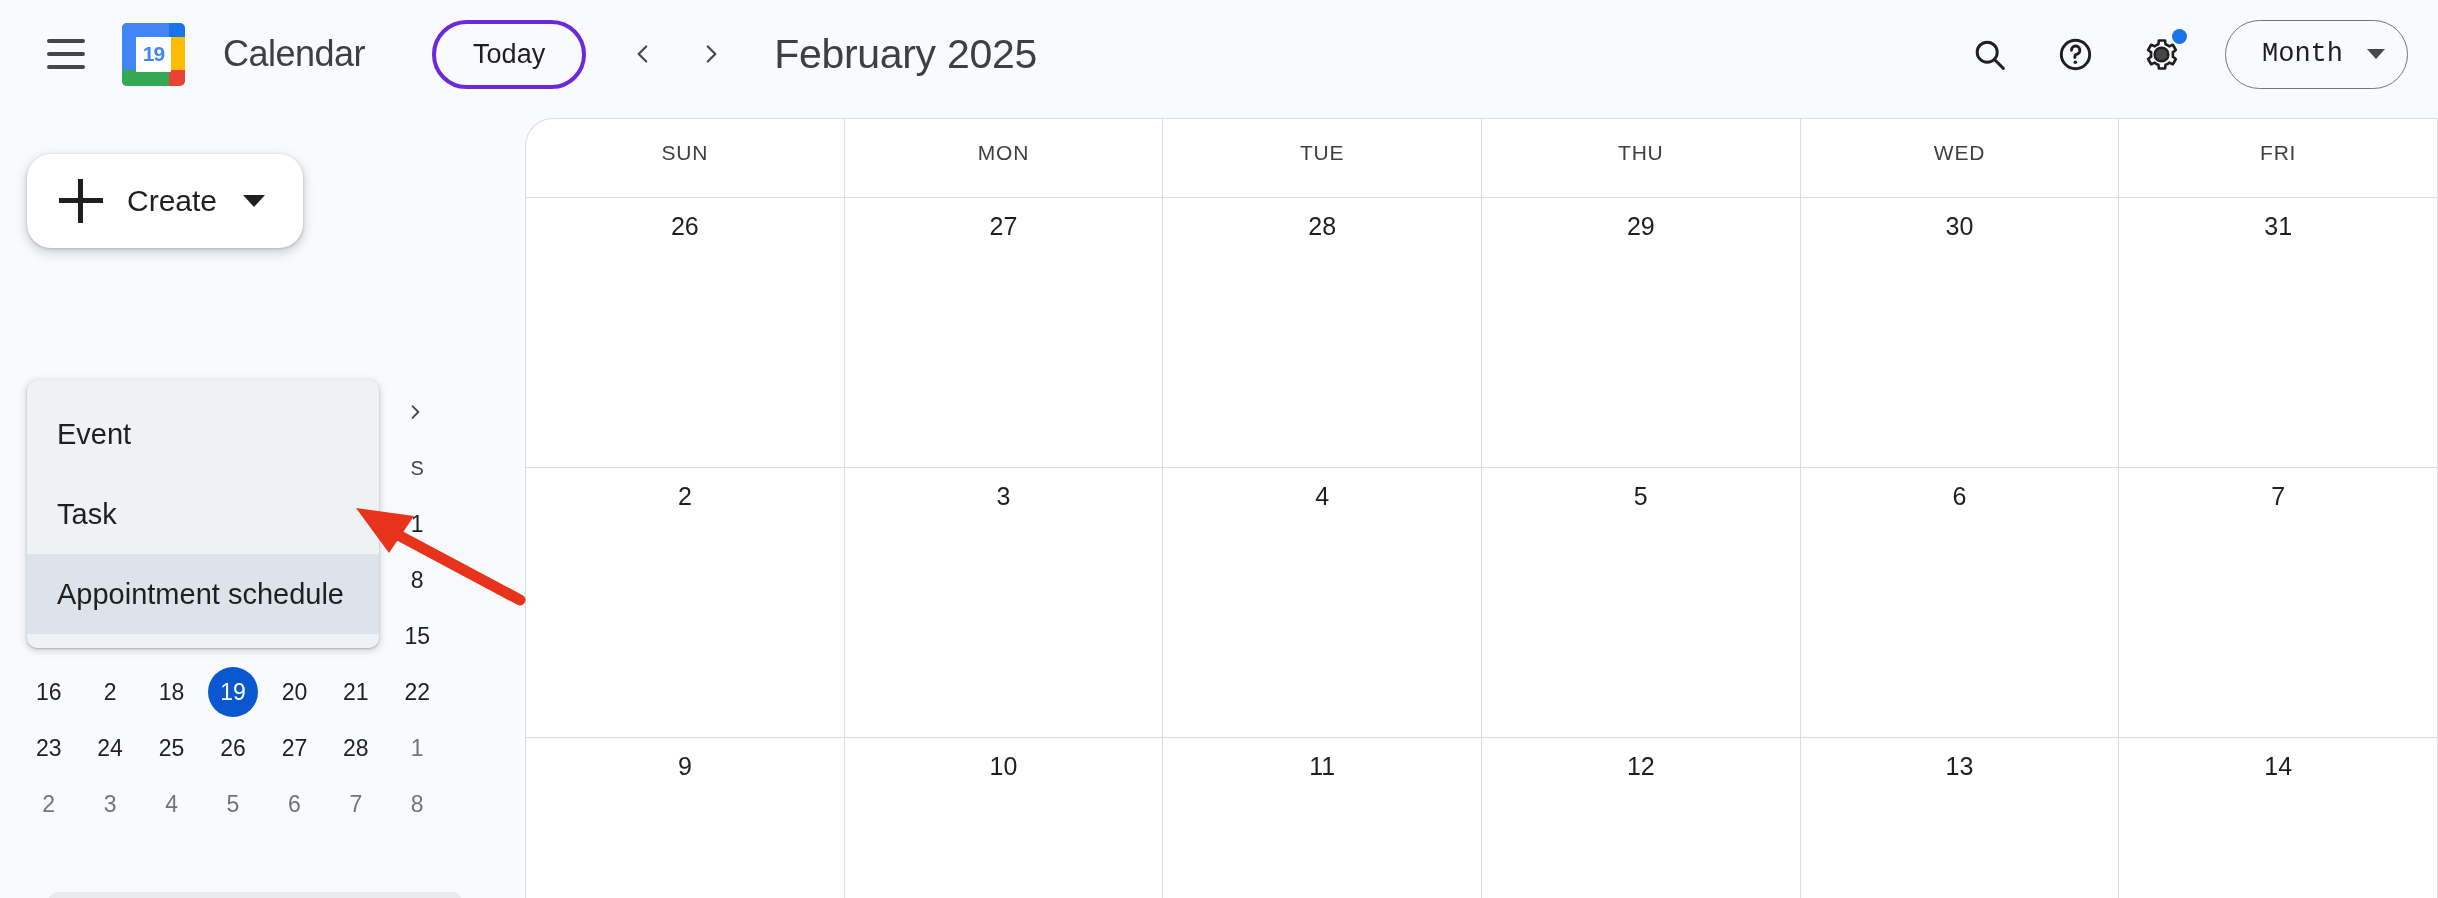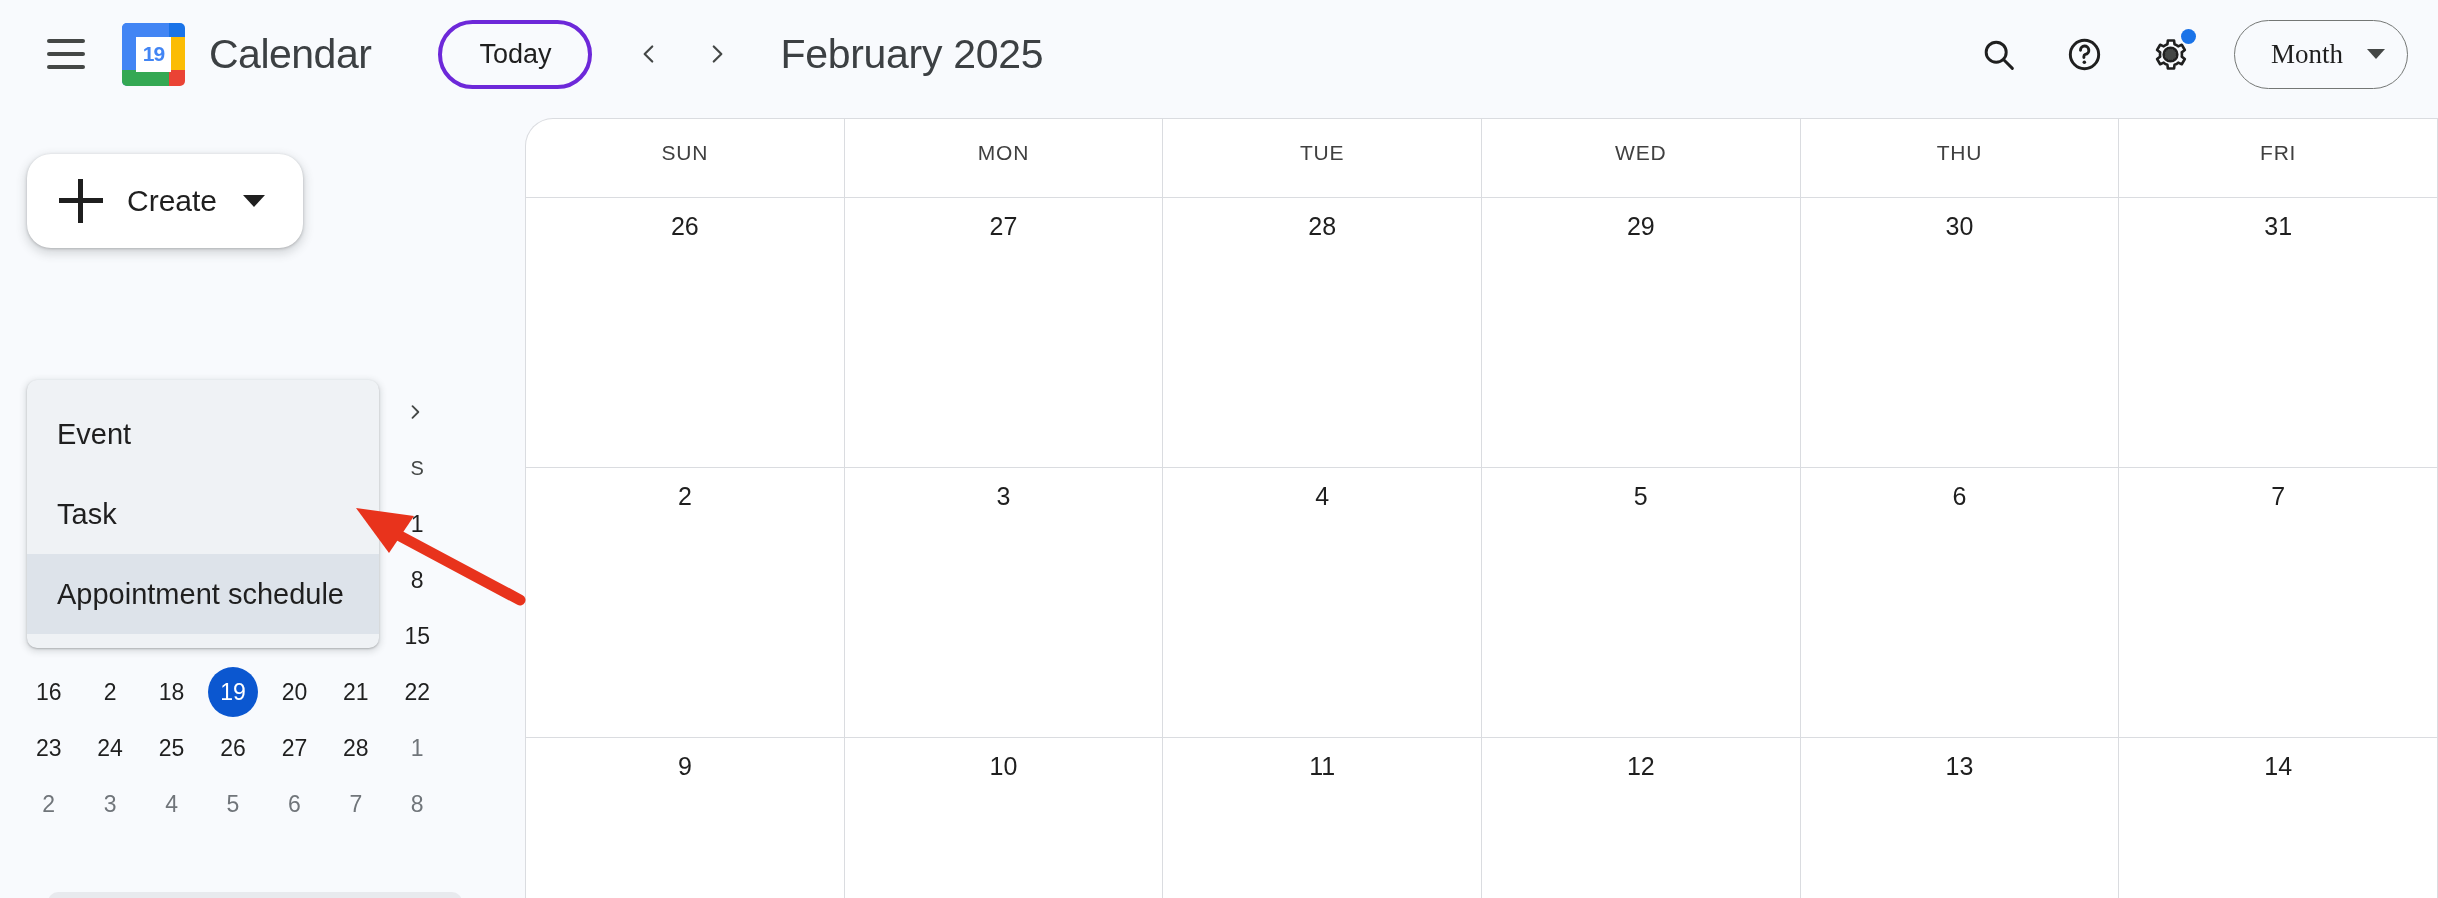--- a/index.html
+++ b/index.html
@@ -33,21 +33,21 @@
   .gcal-logo .yellow   { right:0; top:14px; width:16px; height:35px; background:#fbbc04; }
   .gcal-logo .blue-tr  { right:0; top:0; width:16px; height:16px; background:#1a73e8; border-top-right-radius:5px; }
   .gcal-logo .green    { left:0; bottom:0; width:50px; height:16px; background:#34a853; border-bottom-left-radius:5px; }
   .gcal-logo .red      { right:0; bottom:0; width:16px; height:16px; background:#ea4335; border-bottom-right-radius:5px; }
   .gcal-logo .white    { left:14px; top:14px; width:35px; height:35px; background:#fff; }
   .gcal-logo .num {
     position:absolute; left:14px; top:14px; width:35px; height:35px;
     display:flex; align-items:center; justify-content:center;
     font-size:21px; font-weight:700; color:#4285f4; letter-spacing:-1px;
   }
-  .brand-title { margin-left: 24px; font-size: 41px; color: #3c4043; letter-spacing: -0.5px; }
+  .brand-title { margin-left: 38px; font-size: 36px; color: #3c4043; letter-spacing: -0.5px; }
 
   .today-btn {
     margin-left: 67px; height: 69px; padding: 0 37px;
     border: 4px solid #6d28d9; border-radius: 35px; background: transparent;
     font-size: 27px; color: #1f1f1f; font-family: "Liberation Sans", sans-serif;
     cursor: pointer; display:flex; align-items:center;
   }
   .navarrows { display: flex; align-items: center; margin-left: 26px; gap: 6px; }
   .navbtn {
     width: 62px; height: 62px; border-radius: 50%; border: none; background: transparent;
@@ -63,21 +63,21 @@
   }
   .icon-btn svg { width: 37px; height: 37px; }
   .badge-dot {
     position:absolute; top:12px; right:12px; width:15px; height:15px;
     border-radius:50%; background:#1a73e8;
   }
   .view-btn {
     margin-left: 14px; height: 69px; padding: 0 22px 0 36px;
     border: 1px solid #747775; border-radius: 35px; background: transparent;
     display:flex; align-items:center; gap: 24px; cursor:pointer;
-    font-size: 27px; color:#1f1f1f; font-family:Liberation Serif, serif;
+    font-size: 27px; color:#1f1f1f; font-family:Liberation Mono, monospace;
   }
   .caret { width: 0; height: 0; border-left: 9px solid transparent; border-right: 9px solid transparent; border-top: 10px solid #444746; }
 
   
   .sidebar { position:absolute; left:0; top:112px; width:525px; height:790px; background:#f8fafd; }
 
   .create-btn {
     position:absolute; left:27px; top:42px; width:276px; height:94px;
     background:#fff; border:none; border-radius:24px;
     box-shadow: 0 1px 3px rgba(60,64,67,.3), 0 4px 8px 3px rgba(60,64,67,.15);
@@ -398,22 +398,22 @@
         <span>Appointment schedule</span>
       </div>
     </div>
 </div>
 
 <div class="calwrap">
   <div class="cal-dow-row" id="cal-dow-row">
       <div class="cal-dow">SUN</div>
       <div class="cal-dow">MON</div>
       <div class="cal-dow">TUE</div>
+      <div class="cal-dow">THU</div>
       <div class="cal-dow">WED</div>
-      <div class="cal-dow">THU</div>
       <div class="cal-dow">FRI</div>
     </div>
   <div id="cal-weeks">
       <div class="cal-week">
         <div class="cal-cell">
           <div class="cal-daynum">26</div>
         </div>
         <div class="cal-cell">
           <div class="cal-daynum">27</div>
         </div>

